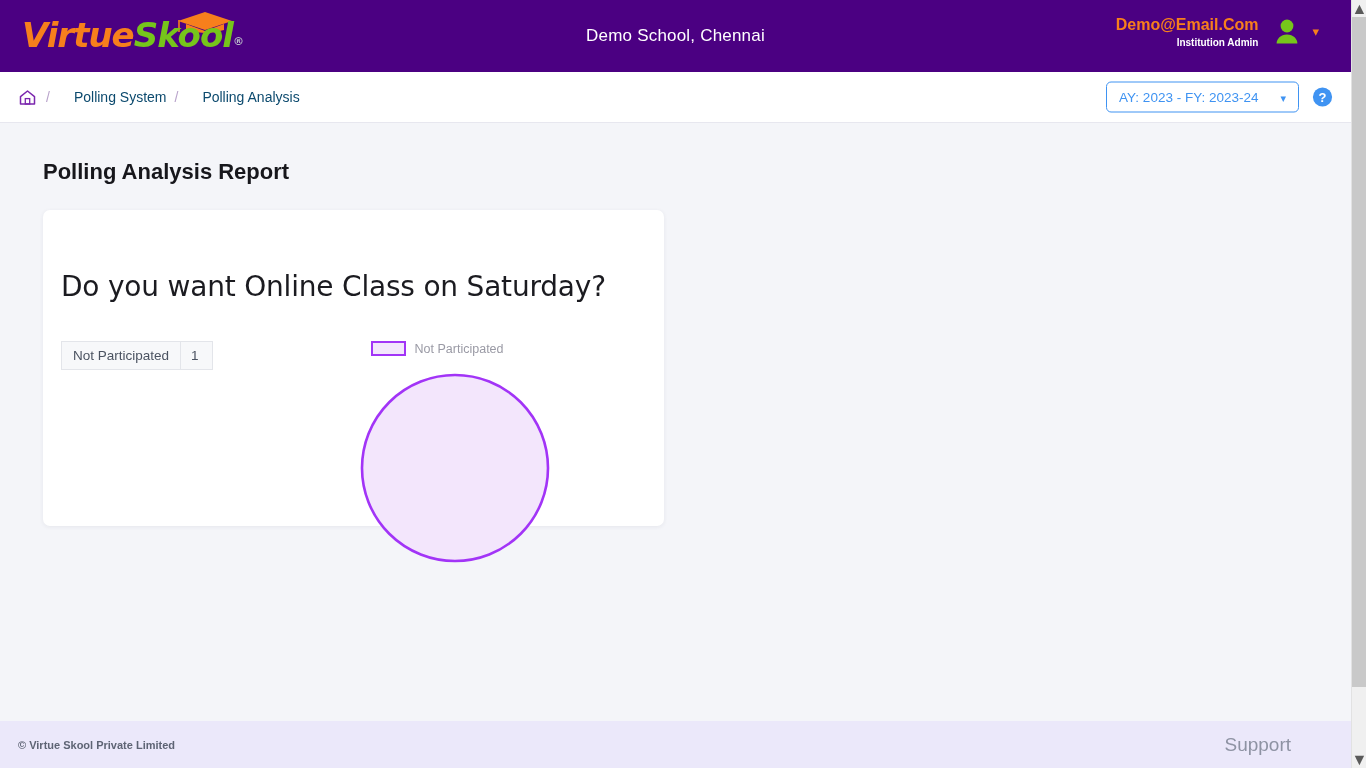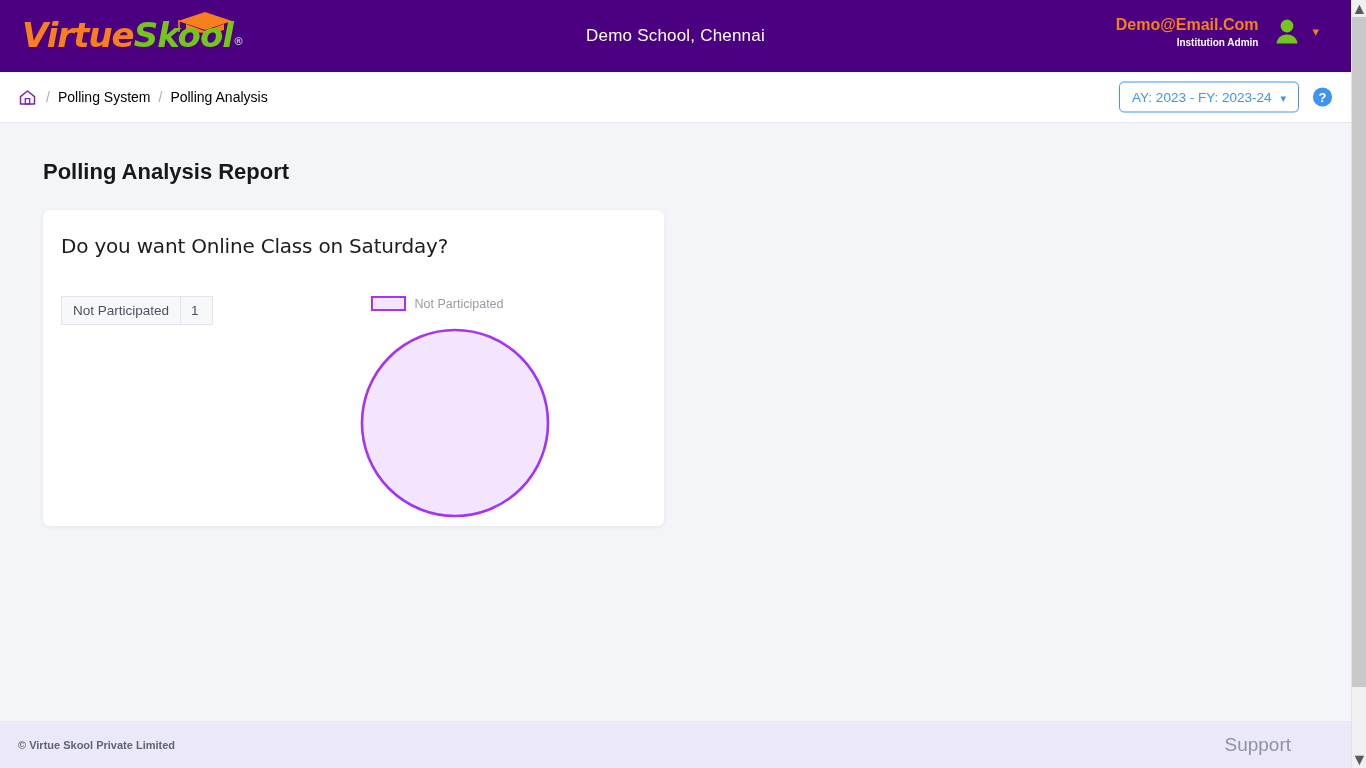--- a/index.html
+++ b/index.html
@@ -126,23 +126,24 @@
     position: relative;
     flex: 0 0 51px;
   }
   .crumbs {
     display: flex;
     align-items: center;
     gap: 8px;
     font-size: 14px;
   }
   .crumb-link {
-    color: #000000;
+    color: #0c4a6e;
     text-decoration: none;
     cursor: pointer;
+    margin-left: 16px;
   }
   .crumb-sep { color: #b9a3cb; }
   .home-icon { display: block; margin-right: 1px; }
 
   .crumb-right {
     position: absolute;
     right: 18px;
     top: 50%;
     transform: translateY(-50%);
     display: flex;
@@ -151,21 +152,21 @@
   }
   .ay-select {
     border: 1px solid #3f93f2;
     border-radius: 5px;
     background: #ffffff;
     color: #3f93f2;
     font-size: 13.5px;
     padding: 7px 12px;
     display: flex;
     align-items: flex-end;
-    gap: 9px;
+    gap: 22px;
     cursor: pointer;
     font-family: "Liberation Sans", sans-serif;
   }
   .ay-chev { font-size: 11px; }
   .help-icon { display: block; cursor: pointer; }
 
   
   .main {
     flex: 1 1 auto;
     background: #f4f5f9;
@@ -183,25 +184,26 @@
   .card {
     width: 621px;
     height: 316px;
     background: #ffffff;
     border-radius: 7px;
     box-shadow: 0 1px 4px rgba(40,40,70,.07);
     padding: 24px 0 0 18px;
     position: relative;
   }
   .poll-question {
-    font-size: 20px;
+    font-size: 28px;
     color: #1b1b20;
     font-family: "DejaVu Sans", sans-serif;
     font-weight: normal;
     letter-spacing: -.2px;
+    margin-top: 36px;
   }
 
   .chart-row {
     display: flex;
     margin-top: 38px;
     text-align: right;
   }
 
   
   .legend-table {

